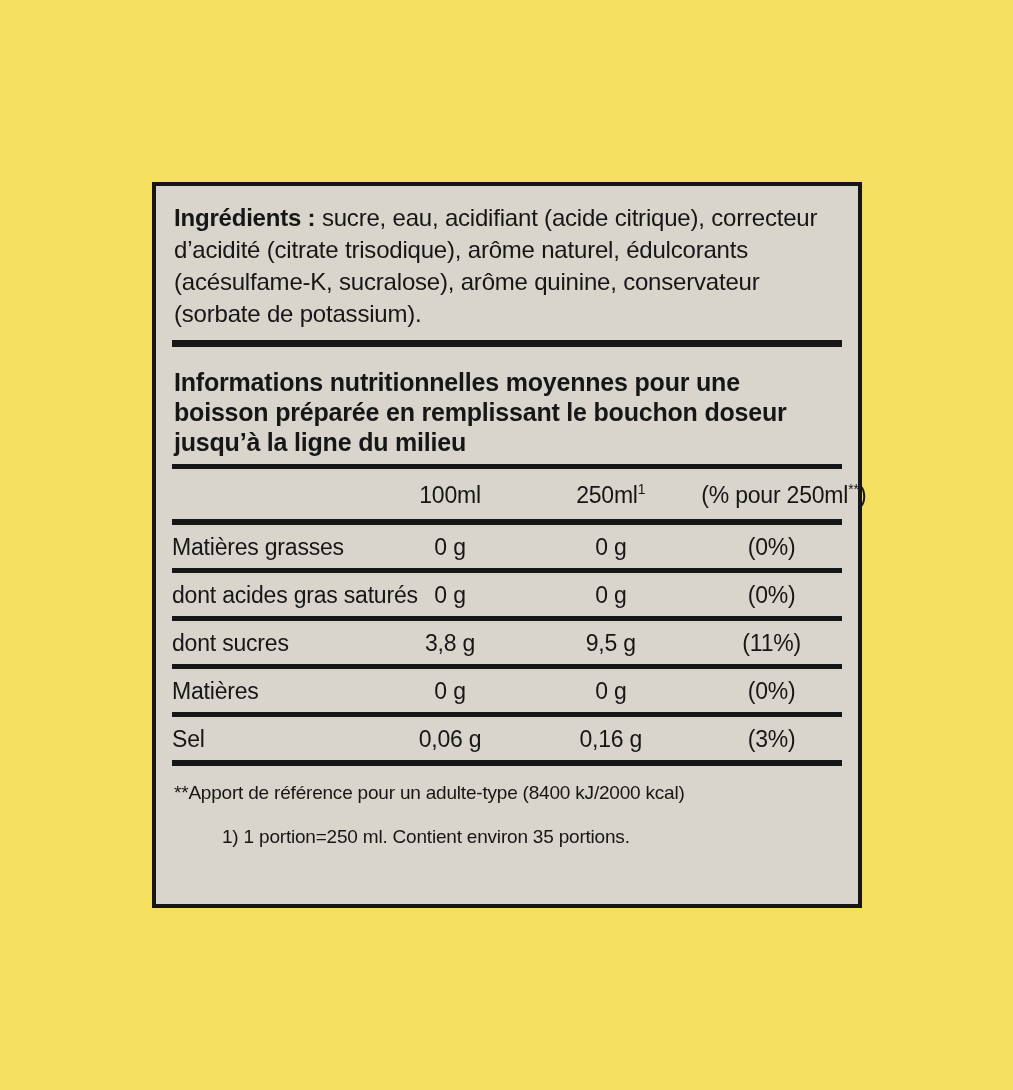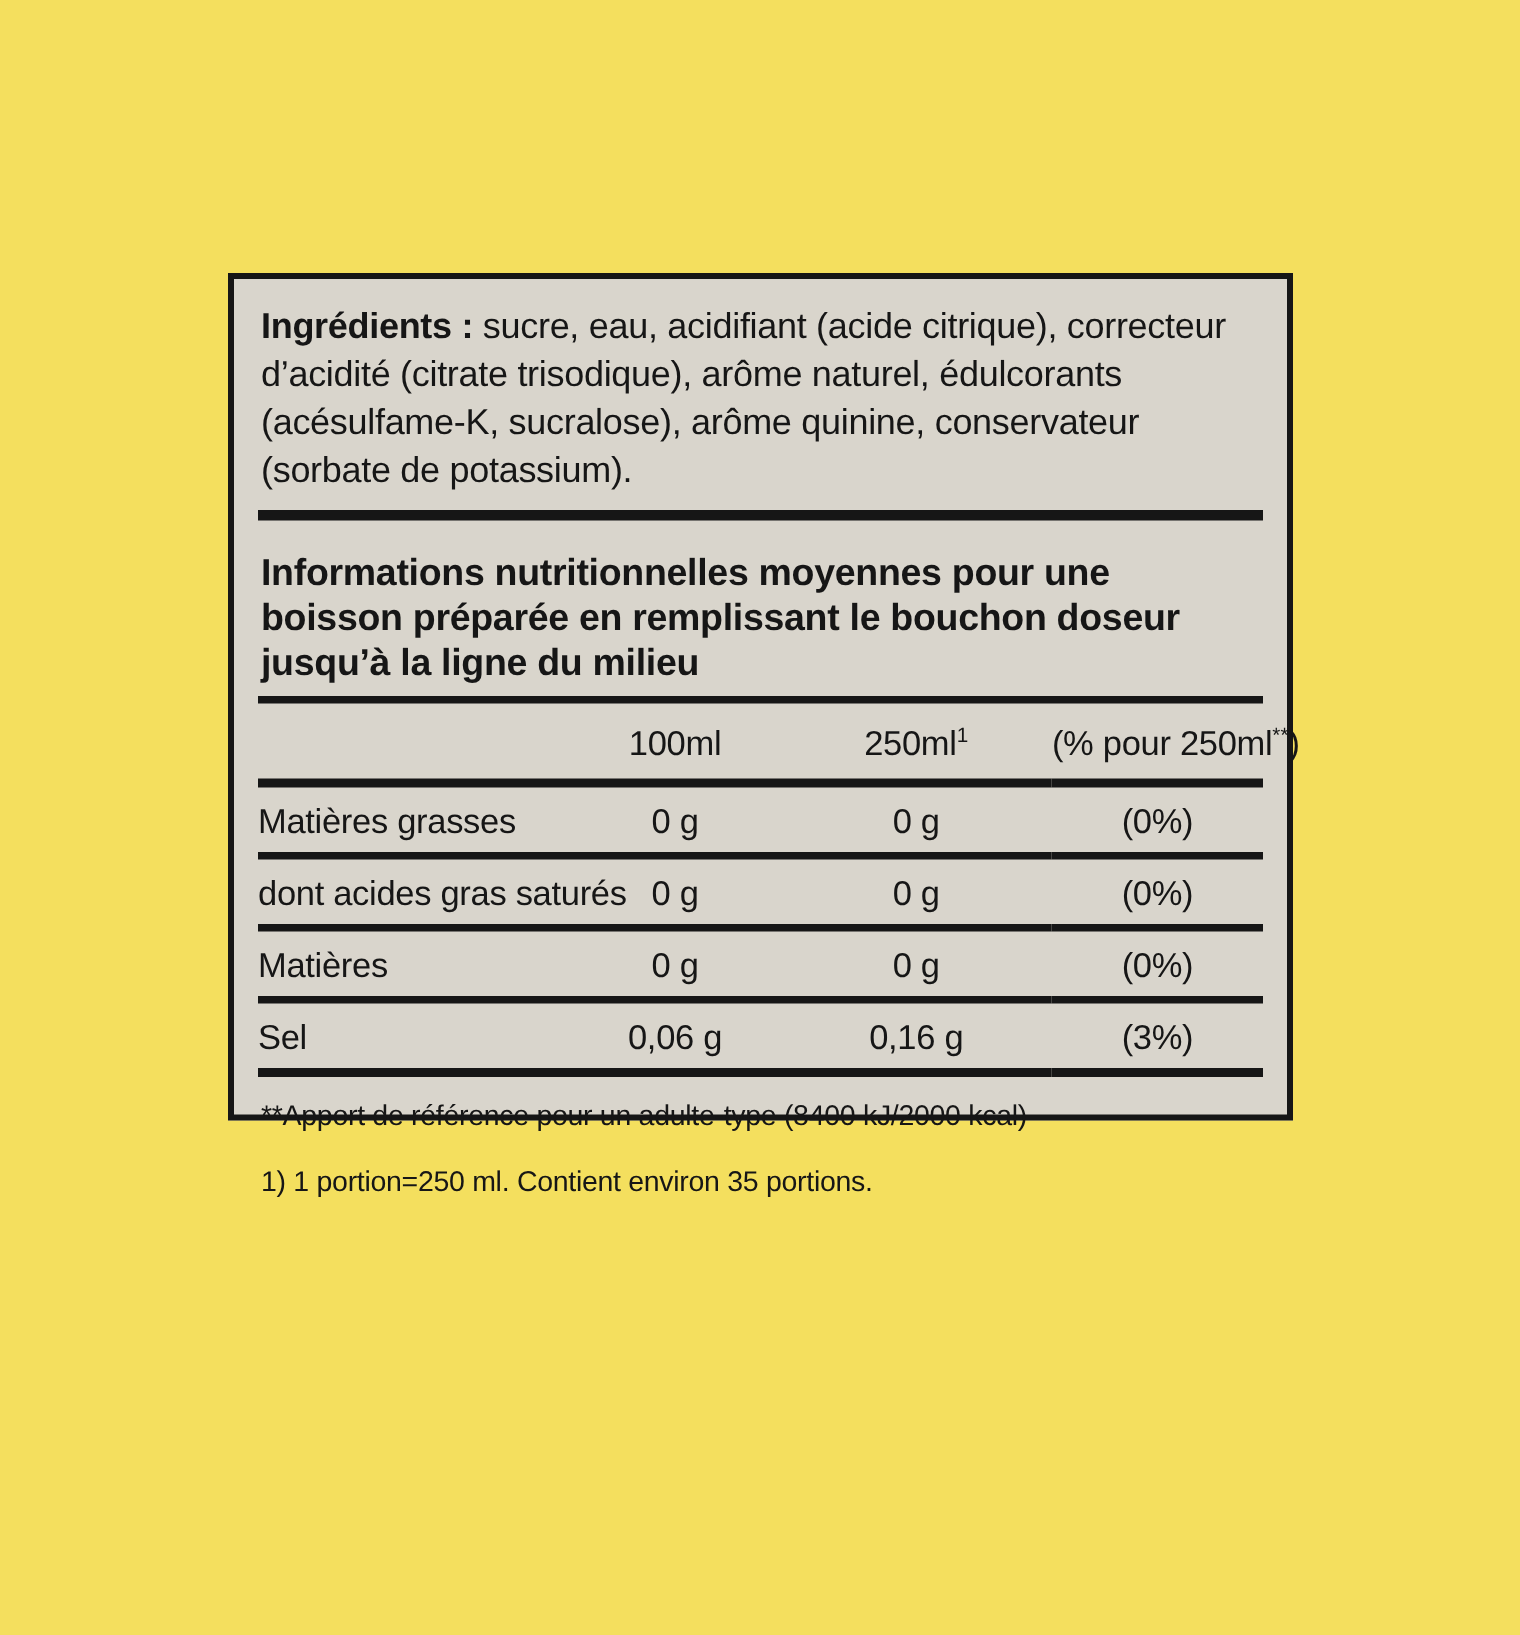--- a/index.html
+++ b/index.html
@@ -12,21 +12,21 @@
   body{
     width:1013px;height:1090px;
     background:var(--background);
     position:relative;overflow:hidden;
     font-family:"Liberation Sans",sans-serif;
     color:var(--ink);
     letter-spacing:-0.2px;
   }
   .label-panel{
     position:absolute;left:152px;top:182px;
-    width:710px;height:565px;
+    width:710px;height:726px;
     background:var(--panel);
     border:4px solid var(--ink);
     padding:12px 16px 0 16px;
   }
   .ingredients{
     font-size:24px;line-height:32px;
     margin:4px 2px 10px 2px;
   }
   .ingredients .lead{font-weight:700;}
   .rule-thick{height:7px;background:var(--ink);}
@@ -50,21 +50,21 @@
   table.nutrition th{padding:12px 0 10px 0;}
   table.nutrition td{padding:8px 0 7px 0;}
   table.nutrition th:first-child,
   table.nutrition td:first-child{text-align:left;}
   table.nutrition thead tr{border-bottom:6px solid var(--ink);}
   table.nutrition tbody tr{border-bottom:5px solid var(--ink);}
   table.nutrition tbody tr:last-child{border-bottom:6px solid var(--ink);margin-left:42px;}
   sup{font-size:60%;line-height:0;vertical-align:super;letter-spacing:0;}
   .footnotes{padding:12px 2px 0 2px;}
   .footnote{font-size:19px;line-height:30px;}
-  .footnote + .footnote{margin-top:14px;}
+  .footnote + .footnote{margin-top:14px;margin-left:48px;}
 </style>
 </head>
 <body>
 
 <div class="label-panel">
 
   <p class="ingredients"><span class="lead">Ingrédients :</span><span> sucre, eau, acidifiant (acide citrique), correcteur d’acidité (citrate trisodique), arôme naturel, édulcorants (acésulfame-K, sucralose), arôme quinine, conservateur (sorbate de potassium).</span></p>
 
   <div class="rule-thick"></div>
 
@@ -94,20 +94,26 @@
         <td>0 g</td>
         <td>(0%)</td>
       </tr>
       <tr>
         <td>dont acides gras saturés</td>
         <td>0 g</td>
         <td>0 g</td>
         <td>(0%)</td>
       </tr>
       <tr>
+        <td>dont sucres</td>
+        <td>3,8 g</td>
+        <td>9,5 g</td>
+        <td>(11%)</td>
+      </tr>
+      <tr>
         <td>Matières</td>
         <td>0 g</td>
         <td>0 g</td>
         <td>(0%)</td>
       </tr>
       <tr>
         <td>Sel</td>
         <td>0,06 g</td>
         <td>0,16 g</td>
         <td>(3%)</td>

